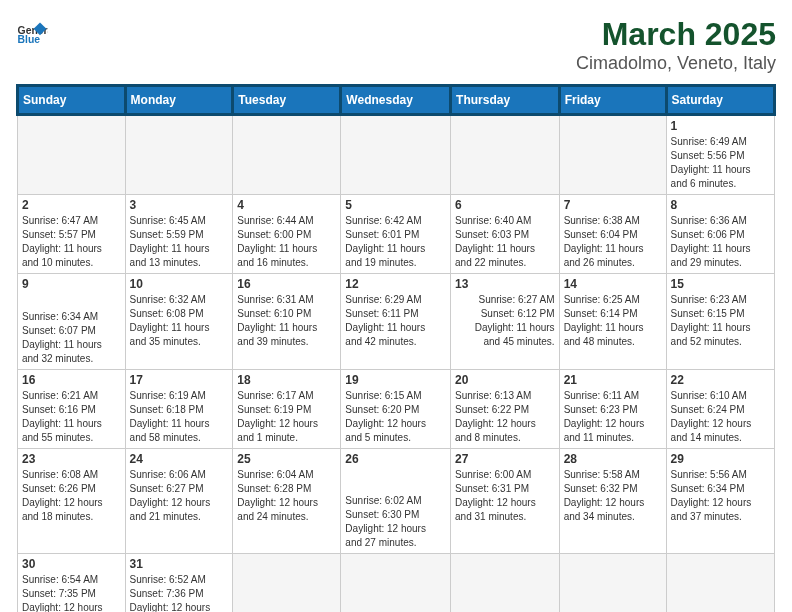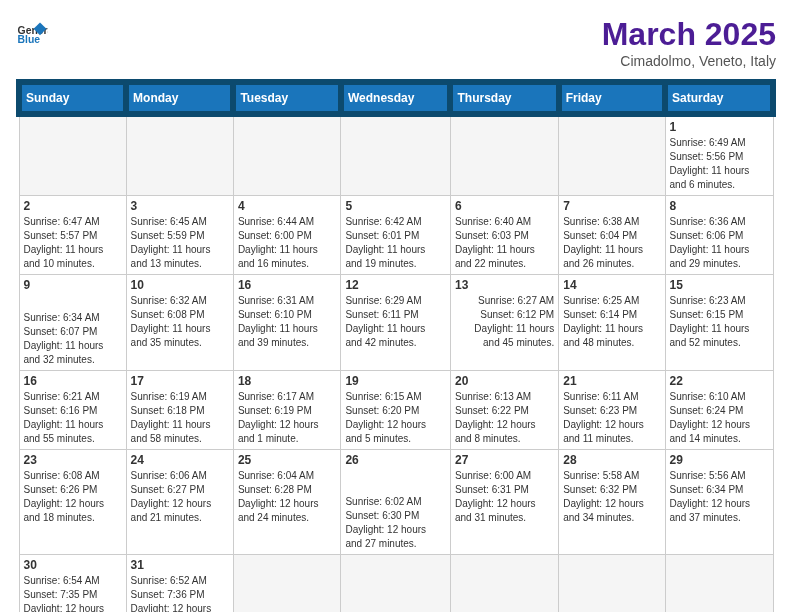--- a/index.html
+++ b/index.html
@@ -24,39 +24,39 @@
     .logo-icon {
       width: 32px;
       height: 32px;
     }
     .title-block {
       text-align: right;
     }
     .month-title {
       font-size: 32px;
       font-weight: bold;
-      color: #4c1d95;
+      color: #14532d;
     }
     .subtitle {
-      font-size: 14px;
+      font-size: 18px;
       color: #555;
     }
     .calendar {
       width: 100%;
       border-collapse: collapse;
       font-size: 10.5px;
     }
     .calendar thead th {
       background: #1a75bb;
       color: #fff;
       padding: 6px 4px;
       text-align: left;
       font-size: 12px;
       font-weight: bold;
-      border: 6px solid #0c4a6e;
+      border: 3px solid #0c4a6e;
     }
     .calendar tbody td {
       vertical-align: top;
       border: 1px solid #ccc;
       padding: 3px 4px;
       width: 113px;
       min-height: 75px;
       background: #fff;
     }
     .calendar tbody td.empty {

